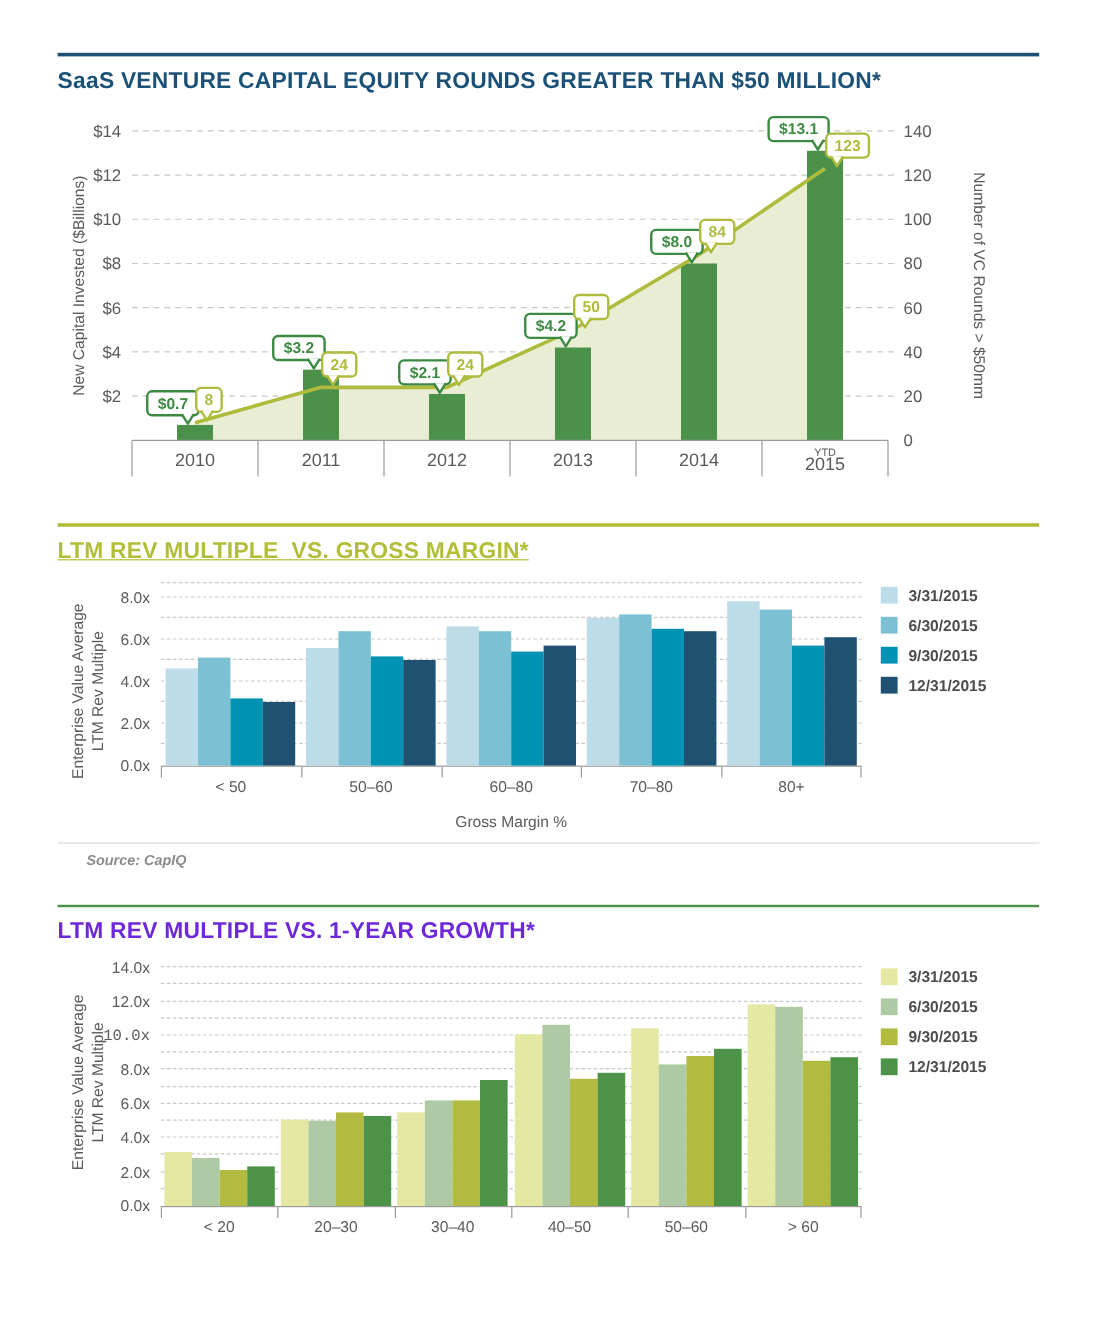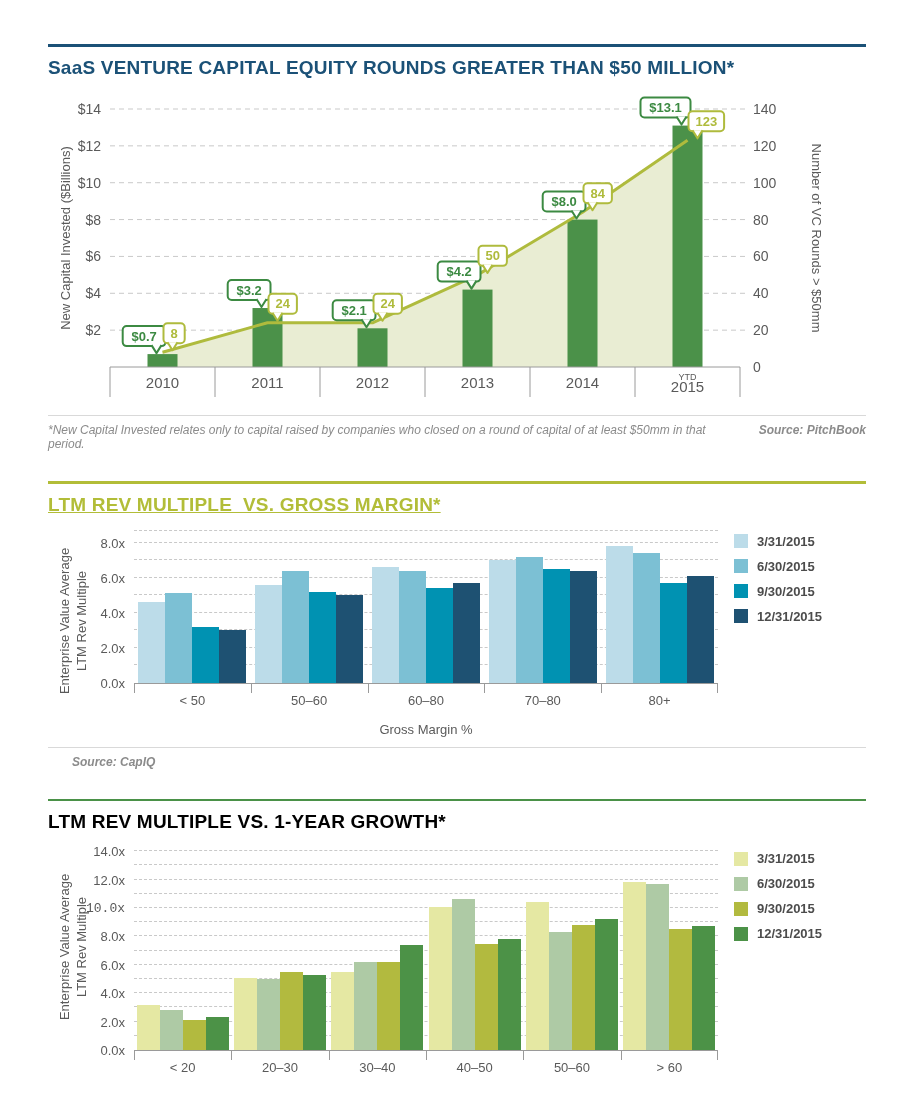--- a/index.html
+++ b/index.html
@@ -158,24 +158,20 @@
           <rect x="535.5" y="90.20000000000002" width="28.4" height="20" rx="4" fill="#fff" stroke="#afbb3d" stroke-width="2"></rect>
           <path d="M 539.5 109.20000000000002 L 544.5 117.20000000000002 L 549.5 109.20000000000002" fill="#fff" stroke="#afbb3d" stroke-width="2" stroke-linejoin="round"></path>
           <text x="549.7" y="104.70000000000002" text-anchor="middle" font-size="13" font-weight="bold" fill="#afbb3d">84</text>
           <rect x="592.5" y="4.585714285714317" width="50" height="20" rx="4" fill="#fff" stroke="#3c8a42" stroke-width="2"></rect>
           <path d="M 628.5 23.585714285714317 L 633.5 31.585714285714317 L 638.5 23.585714285714317" fill="#fff" stroke="#3c8a42" stroke-width="2" stroke-linejoin="round"></path>
           <text x="617.5" y="19.085714285714317" text-anchor="middle" font-size="13" font-weight="bold" fill="#3c8a42">$13.1</text>
           <rect x="640.5" y="18.32857142857145" width="35.6" height="20" rx="4" fill="#fff" stroke="#afbb3d" stroke-width="2"></rect>
           <path d="M 644.5 37.32857142857145 L 649.5 45.32857142857145 L 654.5 37.32857142857145" fill="#fff" stroke="#afbb3d" stroke-width="2" stroke-linejoin="round"></path>
           <text x="658.3" y="32.82857142857145" text-anchor="middle" font-size="13" font-weight="bold" fill="#afbb3d">123</text>
         </svg></div>
-    <div class="footnote-row">
-      <span>*New Capital Invested relates only to capital raised by companies who closed on a round of capital of at least $50mm in that period.</span>
-      <span class="src">Source: PitchBook</span>
-    </div>
   </section>
 
   <section>
     <div class="rule thin" style="background: rgb(178, 189, 56);"></div>
     <h2 style="color: rgb(178, 189, 56); text-decoration: underline;">LTM REV MULTIPLE  VS. GROSS MARGIN*</h2>
     <div class="chart-box" id="grouped-chart-1">
         <div class="gchart">
           <div class="gylab">
             <div class="gylab-inner">
               <span>Enterprise Value Average</span>
@@ -259,21 +255,21 @@
           </div>
         </div>
       </div>
     <div class="footnote-row">
       <span class="src">Source: CapIQ</span>
     </div>
   </section>
 
   <section style="margin-bottom:12px;">
     <div class="rule thin" style="background: rgb(74, 145, 71);"></div>
-    <h2 style="color: #000000;">LTM REV MULTIPLE VS. 1-YEAR GROWTH*</h2>
+    <h2 style="color: #6d28d9;">LTM REV MULTIPLE VS. 1-YEAR GROWTH*</h2>
     <div class="chart-box" id="grouped-chart-2">
         <div class="gchart">
           <div class="gylab">
             <div class="gylab-inner">
               <span>Enterprise Value Average</span>
               <span>LTM Rev Multiple</span>
             </div>
           </div>
           <div class="gmain">
             <div class="gplot" style="height: 203px;">

